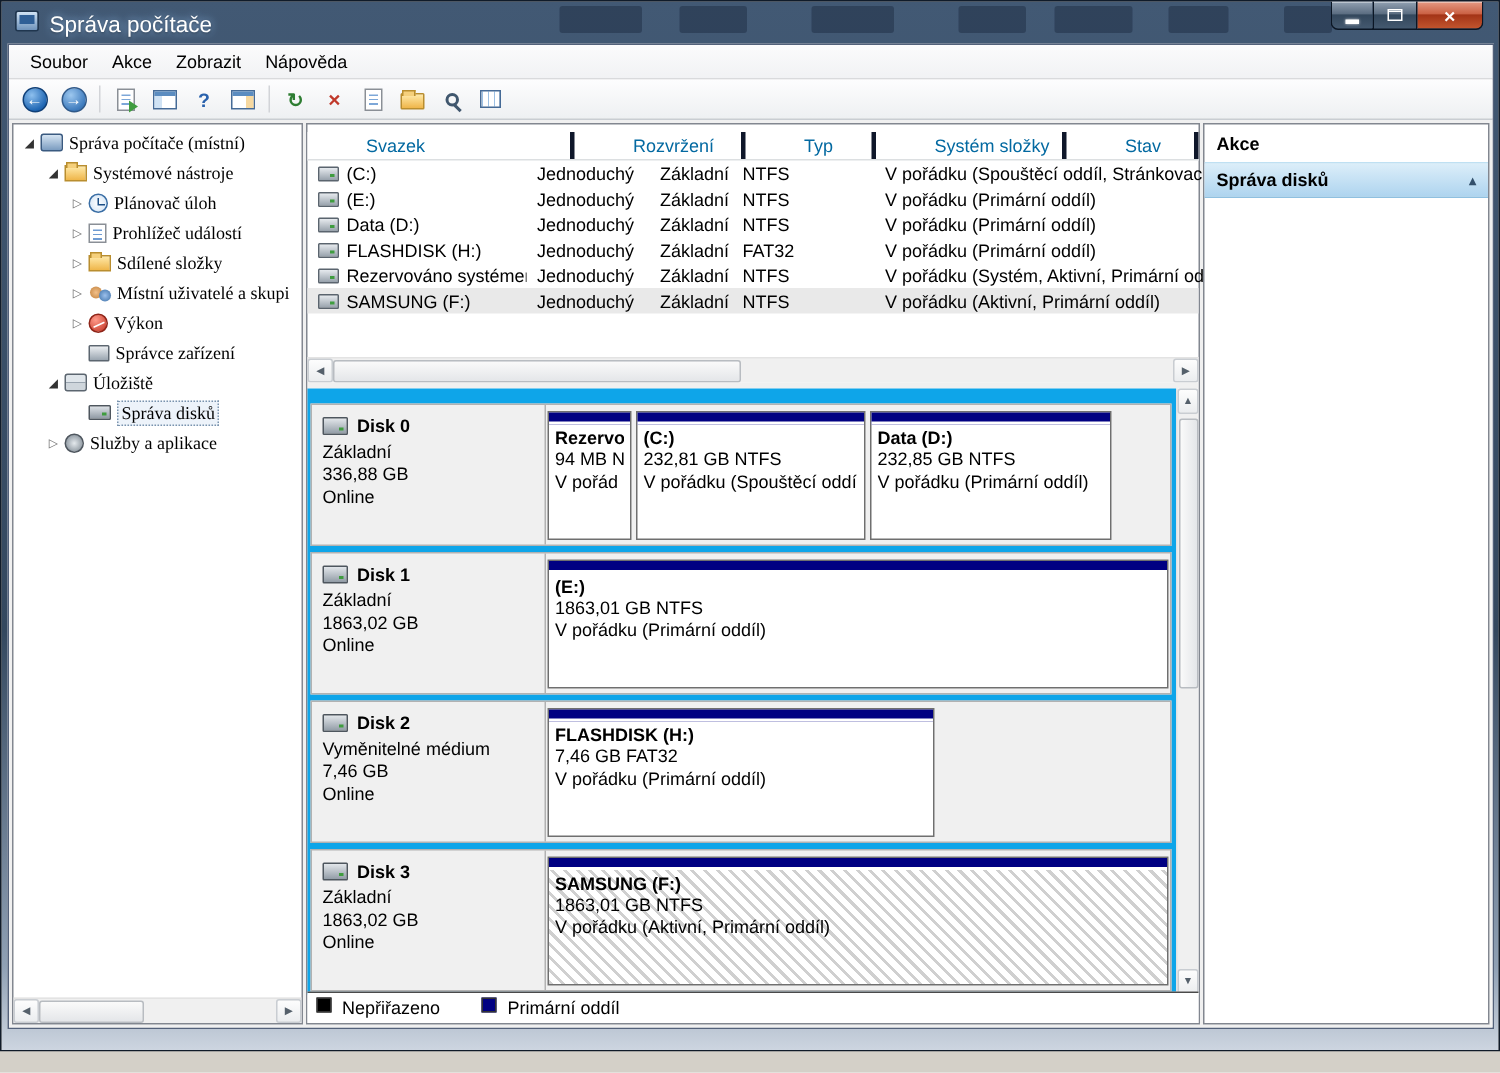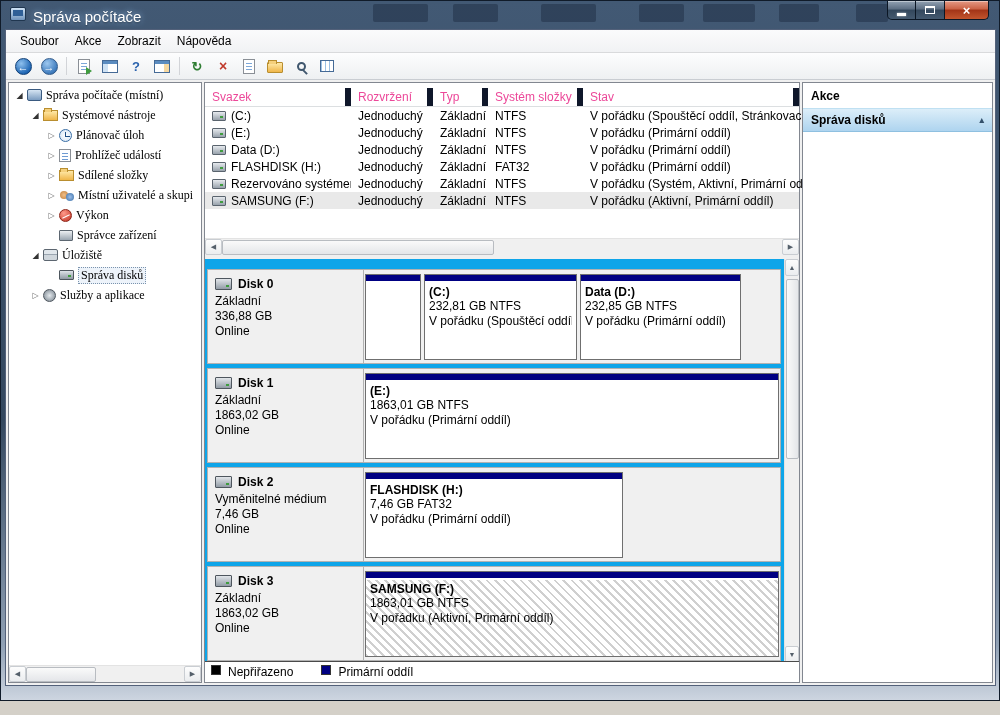--- a/index.html
+++ b/index.html
@@ -97,21 +97,21 @@
   .sb-btn { position:absolute; top:0; width:17px; height:100%; background:linear-gradient(#fdfdfd,#ebedef); border:1px solid #c9cdd2; border-radius:2px;
             color:#55606b; font-size:7px; display:flex; align-items:center; justify-content:center; }
   .sb-thumb { position:absolute; top:1px; height:15px; background:linear-gradient(#fafafa,#e4e6e9); border:1px solid #b8bcc1; border-radius:2px; }
   .vscroll { position:absolute; width:15px; background:#f0f0f0; border-left:1px solid #e3e3e3; }
   .vsb-btn { position:absolute; left:0; width:100%; height:17px; background:linear-gradient(#fdfdfd,#ebedef); border:1px solid #c9cdd2; border-radius:2px;
              color:#55606b; font-size:7px; display:flex; align-items:center; justify-content:center; }
   .vsb-thumb { position:absolute; left:1px; width:13px; background:linear-gradient(90deg,#fafafa,#e4e6e9); border:1px solid #b8bcc1; border-radius:2px; }
 
   
   .vl-header { position:absolute; left:0; right:0; top:5px; height:19px; display:flex; border-bottom:1px solid #dcdfe1; background:#fff; }
-  .vl-hcell { border-right:6px solid #0f172a; padding:2px 0 0 7px; color:#ec4899; overflow:hidden; white-space:nowrap; flex:none; }
+  .vl-hcell { border-right:3px solid #0f172a; padding:2px 0 0 7px; color:#0369a1; overflow:hidden; white-space:nowrap; flex:none;margin-left:32px; }
   .c1 { width:146px; } .c2 { width:82px; } .c3 { width:55px; } .c4 { width:95px; } .c5 { flex:1; }
   .vl-rows { position:absolute; left:0; right:0; top:24px; }
   .vl-row { height:17px; display:flex; align-items:center; white-space:nowrap; cursor:default; }
   .vl-row.sel { background:#e9e9e9; }
   .vl-cell { overflow:hidden; white-space:nowrap; padding-left:7px; flex:none; display:flex; align-items:center; }
   .vi { width:14px; height:10px; flex:none; background:linear-gradient(#e6eaee,#98a2ac); border:1px solid #5a646e; border-radius:1px; margin-right:5px; position:relative; }
   .vi::after { content:""; position:absolute; right:2px; bottom:2px; width:3px; height:2px; background:#3f9c3f; }
   .splitter { position:absolute; left:0; right:0; top:172px; height:4px; background:#f0f0f0; }
 
   
@@ -384,20 +384,25 @@
               <div class="dname">
                   <span class="dhi"></span>
                   <span>Disk 0</span>
                 </div>
               <div class="dline">Základní</div>
               <div class="dline">336,88 GB</div>
               <div class="dline">Online</div>
             </div>
             <div class="part" style="left:157px;width:56px">
               <div class="pstripe"></div>
+              <div class="pbody">
+                <div class="pname">Rezervo</div>
+                <div class="pline">94 MB N</div>
+                <div class="pline">V pořád</div>
+              </div>
             </div>
             <div class="part" style="left:216px;width:153px">
               <div class="pstripe"></div>
               <div class="pbody">
                 <div class="pname">(C:)</div>
                 <div class="pline">232,81 GB NTFS</div>
                 <div class="pline">V pořádku (Spouštěcí oddíl,</div>
               </div>
             </div>
             <div class="part" style="left:372px;width:161px">

